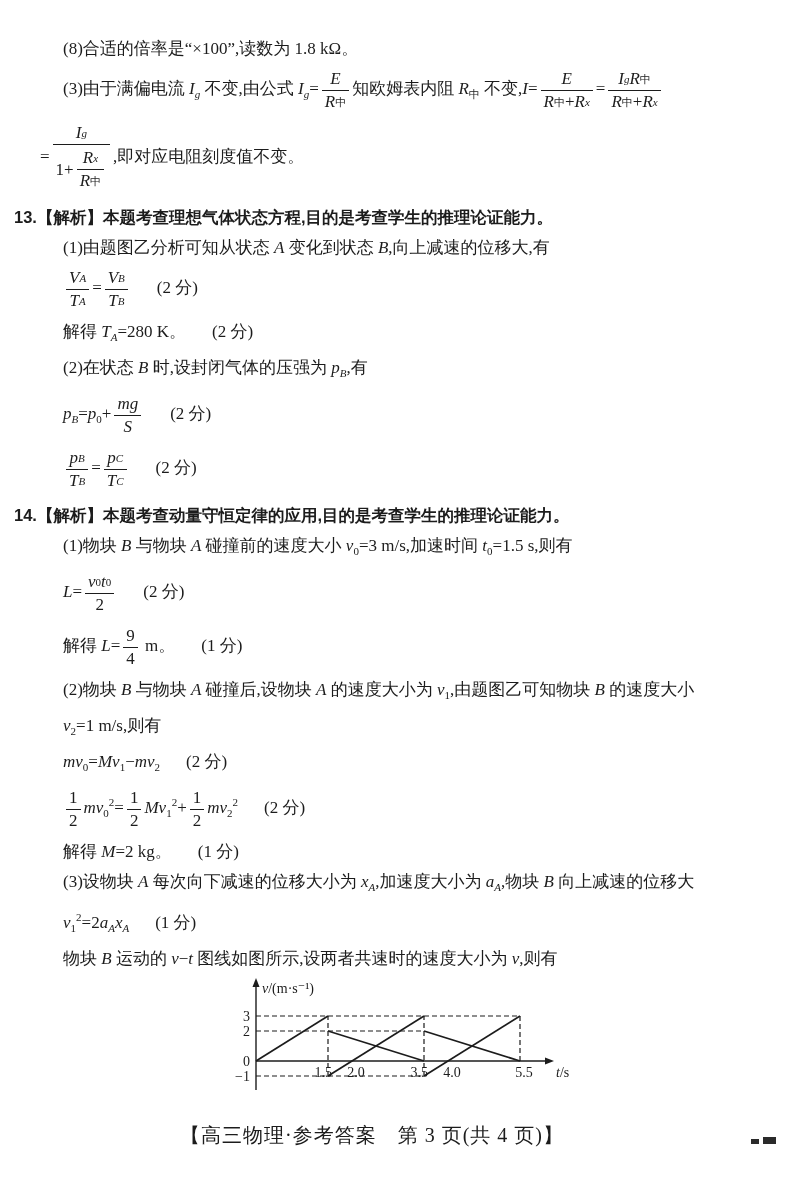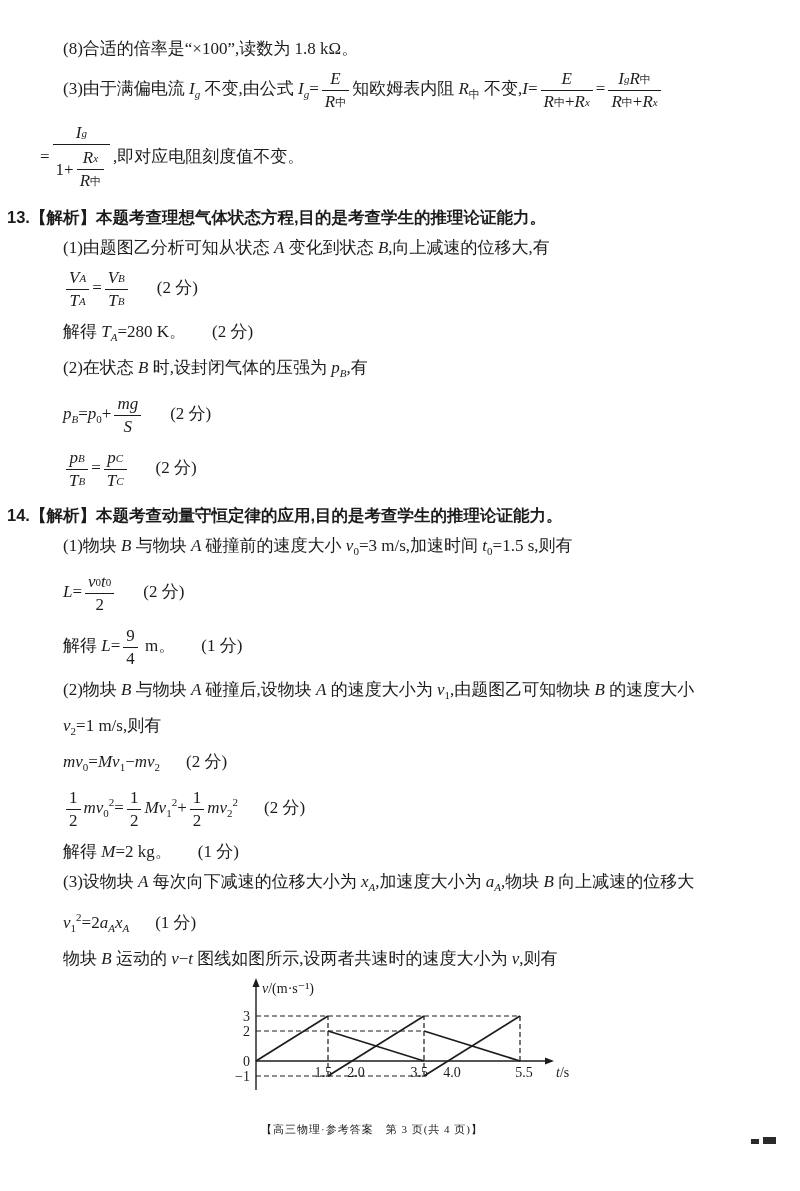--- a/index.html
+++ b/index.html
@@ -9,21 +9,21 @@
     position:relative;
   }
   #doc-body { padding-top:30px; }
   .line {
     font-size:17px; line-height:23px; white-space:nowrap; margin-top:7px;
   }
   .line.header {
     font-family:"Liberation Sans","DejaVu Sans",sans-serif;
     font-weight:700; margin-top:11px; font-size:16.5px;
   }
-  .indent-h { margin-left:7px; }
+  .indent-h { margin-left:14px; }
   .indent-a { margin-left:63px; }
   .indent-b { margin-left:40px; }
   .rm { font-style:normal; }
   .it { font-style:italic; }
   .sb { font-size:11px; vertical-align:-4px; }
   .sp { font-size:11px; vertical-align:7px; }
   .score { display:inline-block; margin-left:26px; }
   .frac {
     display:inline-flex; flex-direction:column; align-items:stretch;
     vertical-align:middle; text-align:center; margin:2px 3px;
@@ -36,21 +36,21 @@
     display:flex; justify-content:center; align-items:center;
     padding:1px 3px 0; line-height:20px;
   }
   .graph-wrap { margin-left:204px; margin-top:6px; }
   svg text {
     font-family:"Liberation Serif","DejaVu Serif",serif;
     fill:#1c1c1c;
   }
   .footer {
     position:absolute; left:0; top:1122px; width:744px; text-align:center;
-    font-size:11px; letter-spacing:1px;
+    font-size:20px; letter-spacing:1px;
   }
   .artifact { position:absolute; background:#2a2a2a; }
   .artifact.a1 { left:751px; top:1139px; width:8px; height:5px; }
   .artifact.a2 { left:763px; top:1137px; width:13px; height:7px; }
 </style>
 </head>
 <body>
 
 <div id="doc-body">
 

